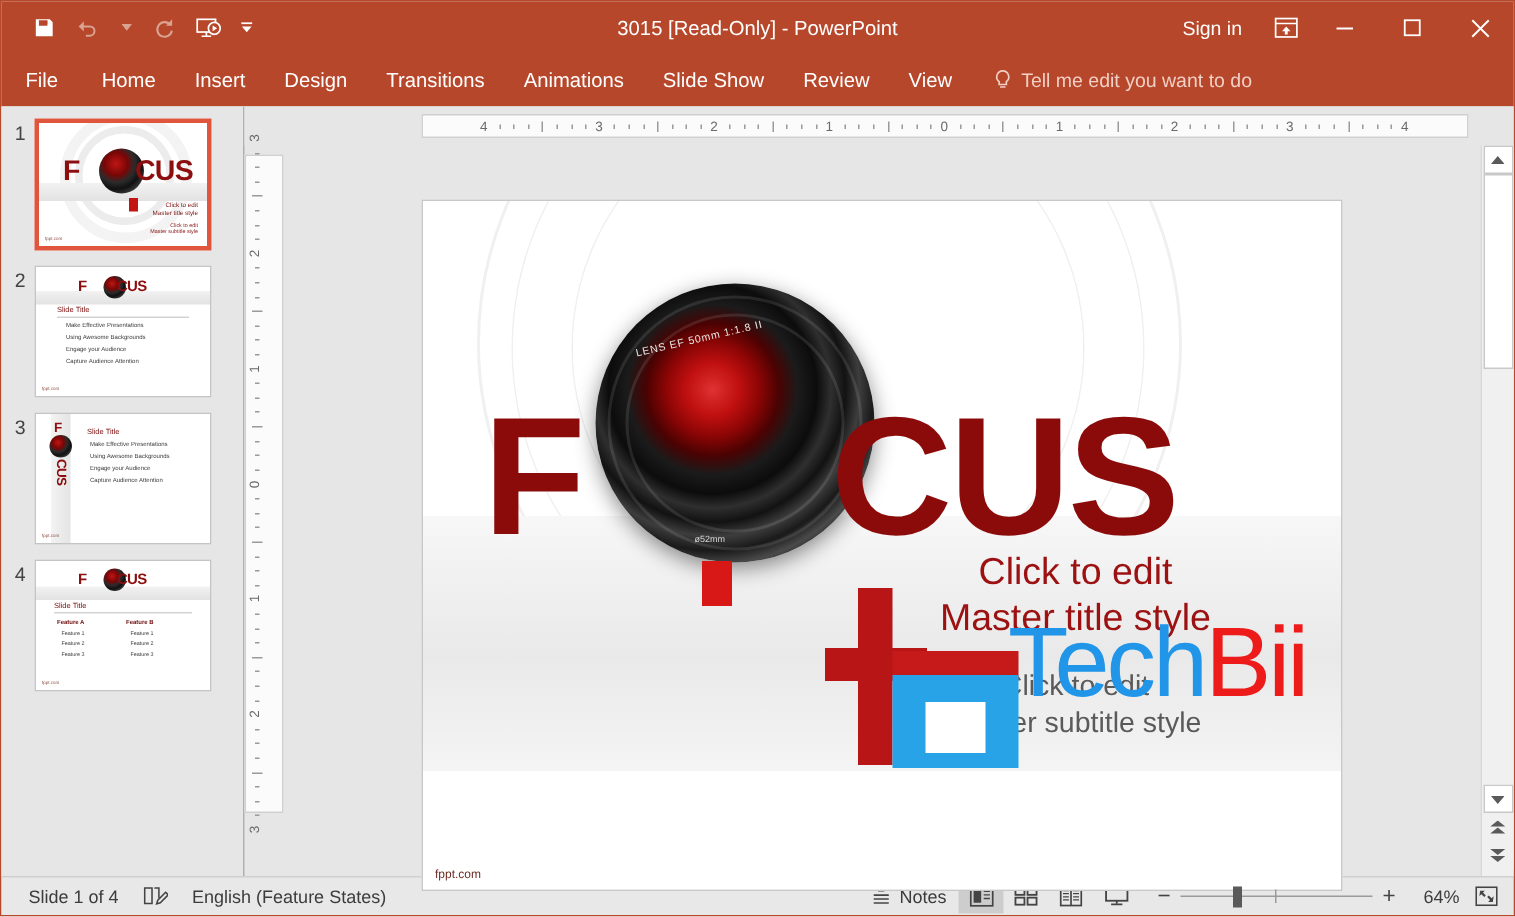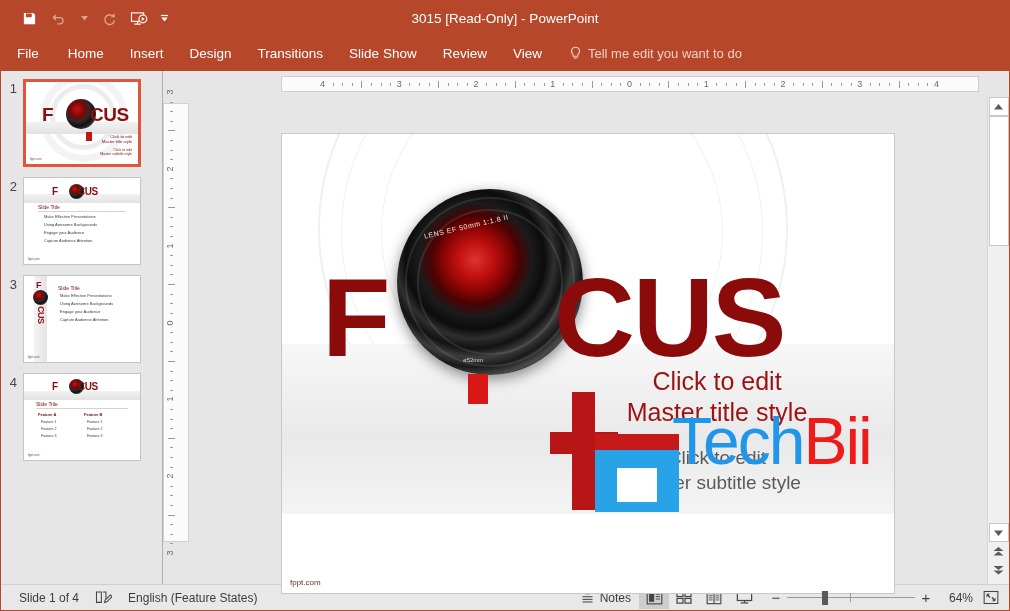--- a/index.html
+++ b/index.html
@@ -318,28 +318,55 @@
       <div class="qat-btn tiny">
         <svg width="9" height="9" viewBox="0 0 10 10">
             <rect x="1" y="1" width="8" height="1.3" fill="#fff"></rect>
             <path fill="#fff" d="M1.4 4h7.2L5 8.4z"></path>
           </svg>
       </div>
     </div>
 
     <div class="titletext">3015 [Read-Only]  -  PowerPoint</div>
 
+    <div class="title-right">
+      <div class="signin">Sign in</div>
+      <div class="ribbonopt">
+        <svg width="17" height="17" viewBox="0 0 18 18">
+          <rect x="1.5" y="2.5" width="15" height="13" fill="none" stroke="#fff" stroke-width="1.2"></rect>
+          <line x1="1.5" y1="6" x2="16.5" y2="6" stroke="#fff" stroke-width="1.2"></line>
+          <path fill="#fff" d="M9 8.2l3 3.2H10v2.4H8v-2.4H6z"></path>
+        </svg>
+      </div>
+      <div class="wbtn">
+        <svg width="13" height="13" viewBox="0 0 13 13">
+            <line x1="1" y1="7" x2="12" y2="7" stroke="#fff" stroke-width="1.2"></line>
+          </svg>
+      </div>
+      <div class="wbtn">
+        <svg width="13" height="13" viewBox="0 0 13 13">
+            <rect x="1.5" y="1.5" width="10" height="10" fill="none" stroke="#fff" stroke-width="1.2"></rect>
+          </svg>
+      </div>
+      <div class="wbtn close">
+        <svg width="14" height="14" viewBox="0 0 14 14">
+            <line x1="1.5" y1="1.5" x2="12.5" y2="12.5" stroke="#fff" stroke-width="1.3"></line>
+            <line x1="12.5" y1="1.5" x2="1.5" y2="12.5" stroke="#fff" stroke-width="1.3"></line>
+          </svg>
+      </div>
+    </div>
   </div>
 
   <div class="ribbon">
     <div class="tab first">File</div>
     <div class="tab">Home</div>
     <div class="tab">Insert</div>
     <div class="tab">Design</div>
     <div class="tab">Transitions</div>
+    <div class="tab">Animations</div>
     <div class="tab">Slide Show</div>
     <div class="tab">Review</div>
     <div class="tab">View</div>
 
     <div class="tellme">
       <span>
         <svg width="13" height="15" viewBox="0 0 13 15">
             <path fill="none" stroke="#f0cfc5" stroke-width="1.1" d="M6.5 1.2a4 4 0 0 0-2.4 7.2v1.9h4.8V8.4A4 4 0 0 0 6.5 1.2z"></path>
             <line x1="4.7" y1="12" x2="8.3" y2="12" stroke="#f0cfc5" stroke-width="1.1"></line>
           </svg>

